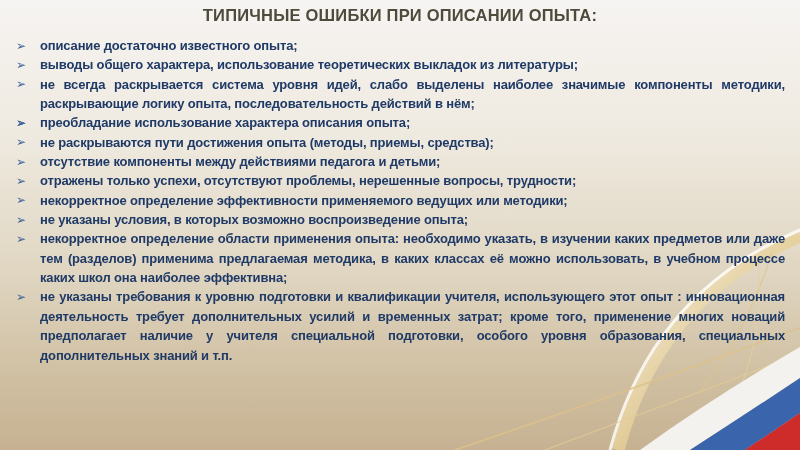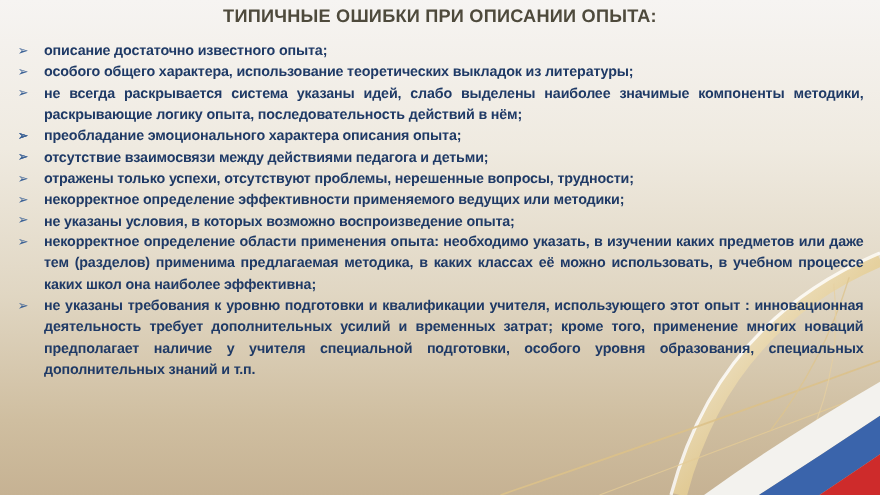--- a/index.html
+++ b/index.html
@@ -71,48 +71,49 @@
 
   <ul class="list">
 
       <li>
         <span class="bullet">➢</span>
         <span>описание достаточно известного опыта;</span>
       </li>
 
       <li>
         <span class="bullet">➢</span>
-        <span>особого общего характера, использование теоретических выкладок из литературы;</span>
+        <span>выводы общего характера, использование теоретических выкладок из литературы;</span>
       </li>
 
       <li>
         <span class="bullet">➢</span>
-        <span>не всегда раскрывается система указаны идей, слабо выделены наиболее значимые компоненты методики, раскрывающие логику опыта, последовательность действий в нём;</span>
+        <span>не всегда раскрывается система уровня идей, слабо выделены наиболее значимые компоненты методики, раскрывающие логику опыта, последовательность действий в нём;</span>
       </li>
 
       <li>
         <span class="bullet">➢</span>
       </li>
 
       <li>
         <span class="bullet">➢</span>
       </li>
 
       <li>
         <span class="bullet">➢</span>
-        <span>преобладание эмоционального характера описания опыта;</span>
+        <span>преобладание использование характера описания опыта;</span>
       </li>
 
       <li>
         <span class="bullet">➢</span>
+        <span>не раскрываются пути достижения опыта (методы, приемы, средства);</span>
       </li>
 
       <li>
         <span class="bullet">➢</span>
-        <span>отсутствие взаимосвязи между действиями педагога и детьми;</span>
+        <span>отсутствие компоненты между действиями педагога и детьми;</span>
       </li>
 
       <li>
         <span class="bullet">➢</span>
         <span>отражены только успехи, отсутствуют проблемы, нерешенные вопросы, трудности;</span>
       </li>
 
       <li>
         <span class="bullet">➢</span>
         <span>некорректное определение эффективности применяемого ведущих или методики;</span>

